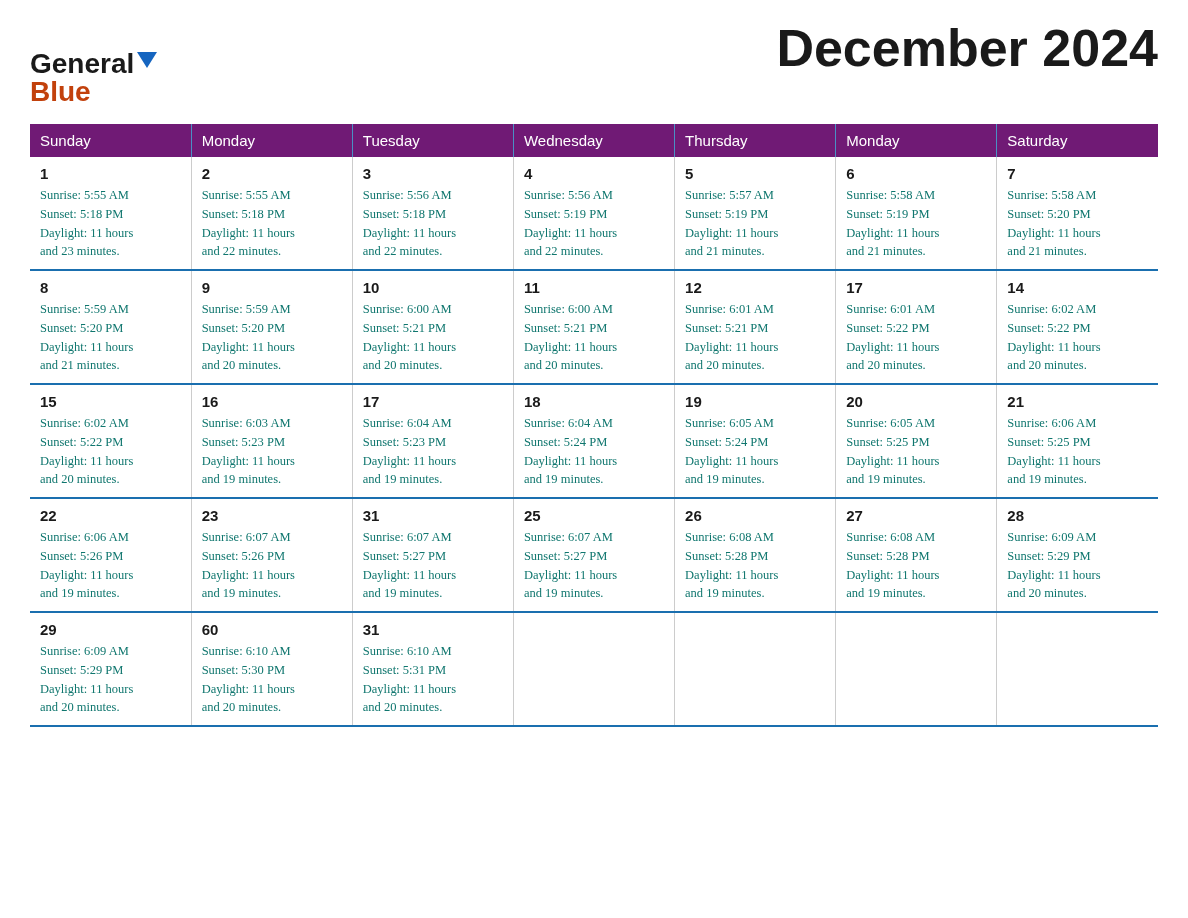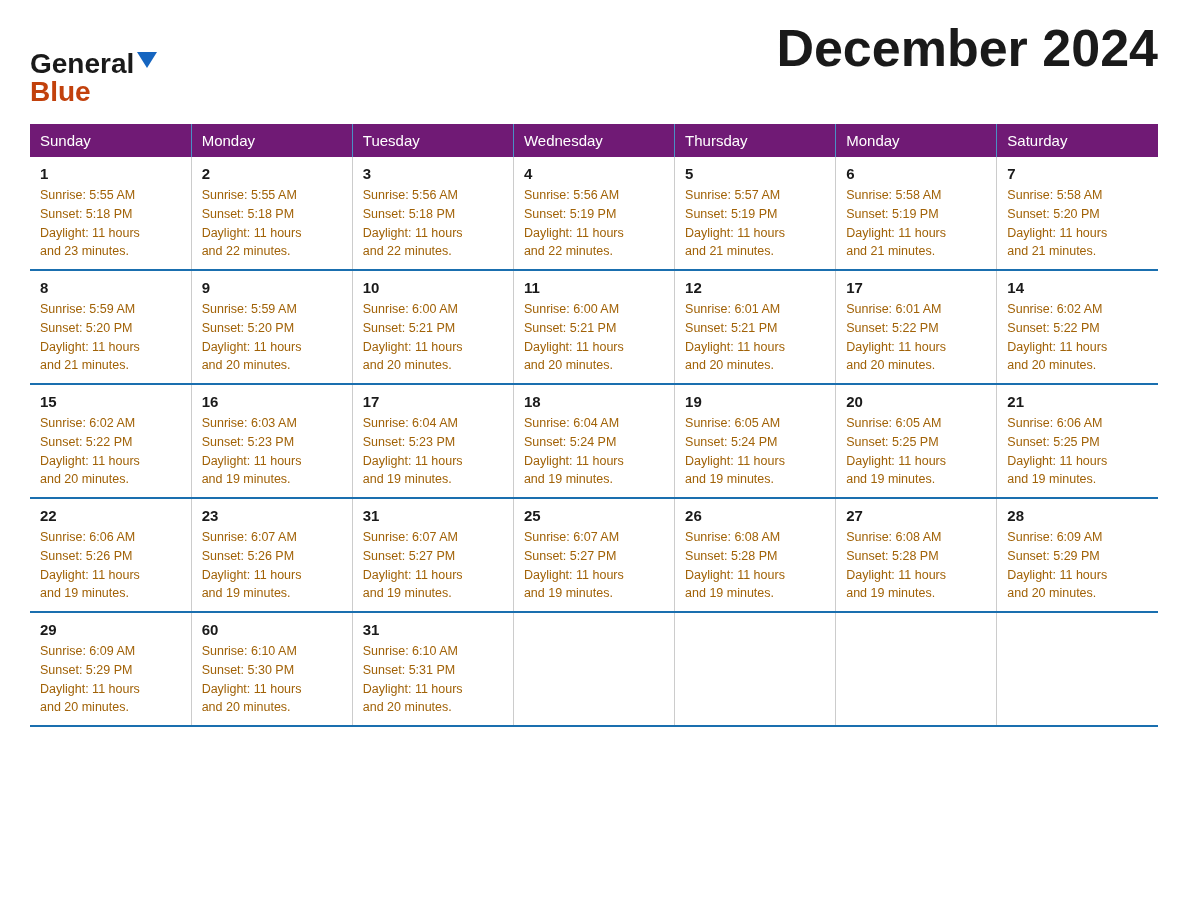--- a/index.html
+++ b/index.html
@@ -96,22 +96,23 @@
       border-right: none;
     }
     .day-num {
       font-size: 15px;
       font-weight: bold;
       color: #1a1a1a;
       margin-bottom: 4px;
     }
     .day-info {
       font-size: 12.5px;
-      color: #a16207;
+      color: #0f766e;
       line-height: 1.5;
+      font-family: Liberation Serif, serif;
     }
     .empty-cell {
       background: #fff;
     }
   </style>
 </head>
 <body>
 
 <div class="header">
   <div class="logo">

